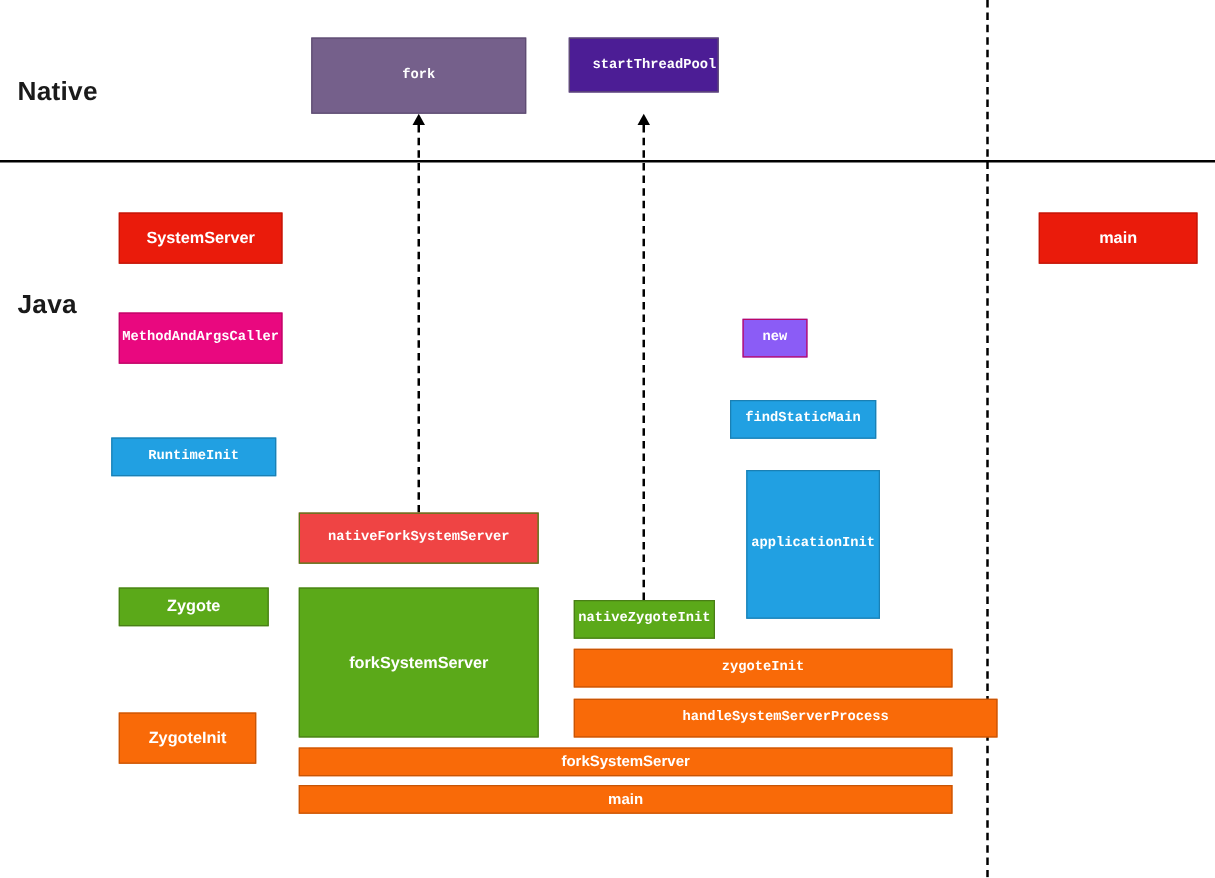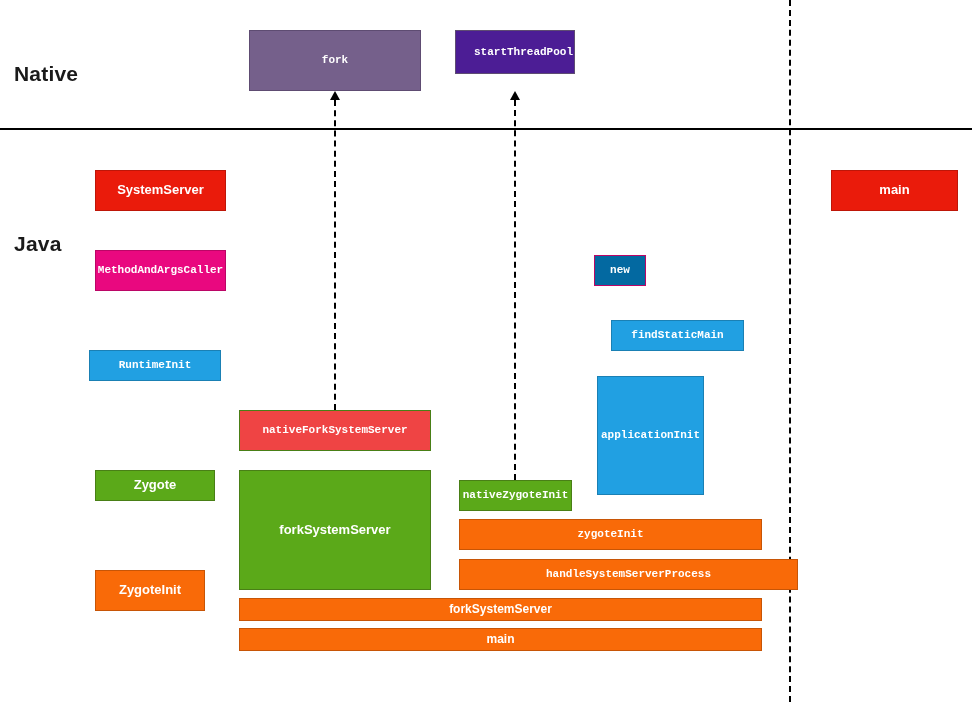--- a/index.html
+++ b/index.html
@@ -113,24 +113,24 @@
       </div>
       <div class="node sans" style="left: 95px; top: 170px; width: 131px; height: 41px; background: rgb(234, 27, 11); border: 1px solid rgb(190, 22, 8);">
         <span>SystemServer</span>
       </div>
       <div class="node sans" style="left: 831px; top: 170px; width: 127px; height: 41px; background: rgb(234, 27, 11); border: 1px solid rgb(190, 22, 8);">
         <span>main</span>
       </div>
       <div class="node mono" style="left: 95px; top: 250px; width: 131px; height: 41px; background: rgb(233, 8, 127); border: 1px solid rgb(187, 6, 102); text-align: center;">
         <span>MethodAndArgsCaller</span>
       </div>
-      <div class="node mono" style="left: 594px; top: 255px; width: 52px; height: 31px; background: #0369a1; border: 1px solid rgb(187, 6, 102);">
+      <div class="node mono" style="left: 594px; top: 255px; width: 52px; height: 31px; background: #8b5cf6; border: 1px solid rgb(187, 6, 102);">
         <span>new</span>
       </div>
-      <div class="node mono" style="left: 611px; top: 320px; width: 133px; height: 31px; background: rgb(33, 160, 226); border: 1px solid rgb(26, 128, 180);">
+      <div class="node mono" style="left: 584px; top: 320px; width: 117px; height: 31px; background: rgb(33, 160, 226); border: 1px solid rgb(26, 128, 180);">
         <span>findStaticMain</span>
       </div>
       <div class="node mono" style="left: 89px; top: 350px; width: 132px; height: 31px; background: rgb(33, 160, 226); border: 1px solid rgb(26, 128, 180);">
         <span>RuntimeInit</span>
       </div>
       <div class="node mono" style="left: 597px; top: 376px; width: 107px; height: 119px; background: rgb(33, 160, 226); border: 1px solid rgb(26, 128, 180);">
         <span>applicationInit</span>
       </div>
       <div class="node mono" style="left: 239px; top: 410px; width: 192px; height: 41px; background: #ef4444; border: 1px solid rgb(73, 127, 22);">
         <span>nativeForkSystemServer</span>

